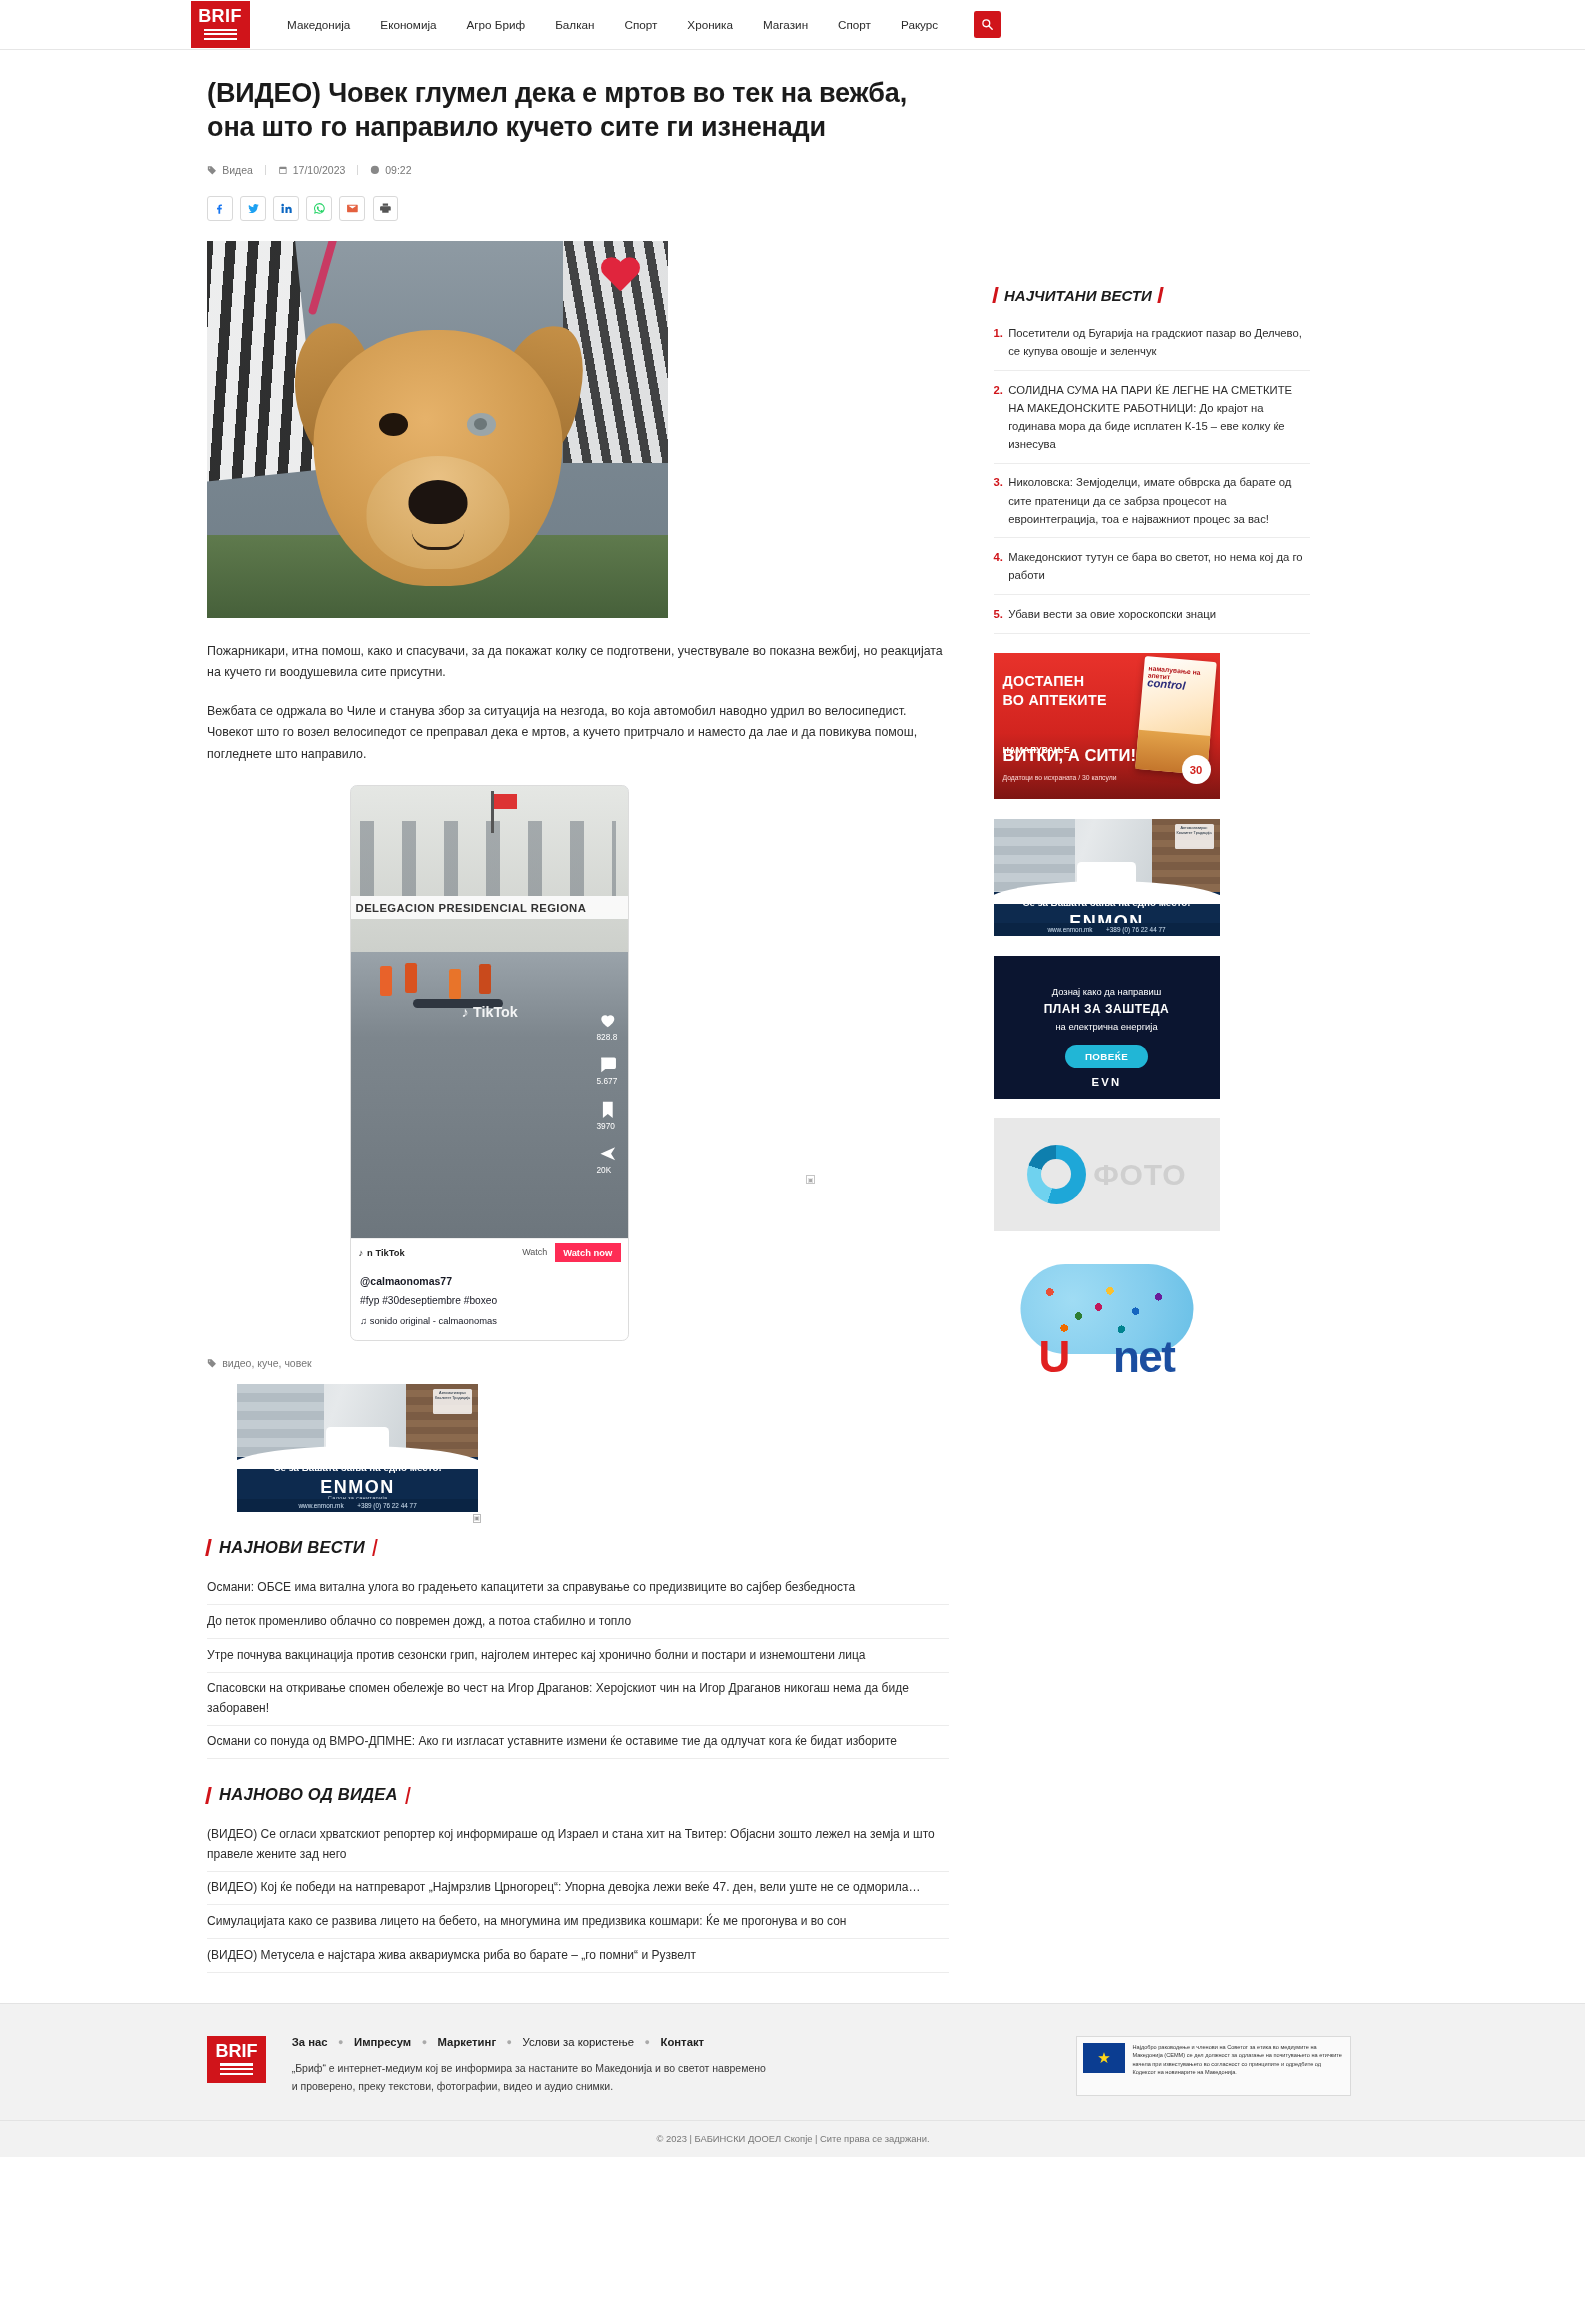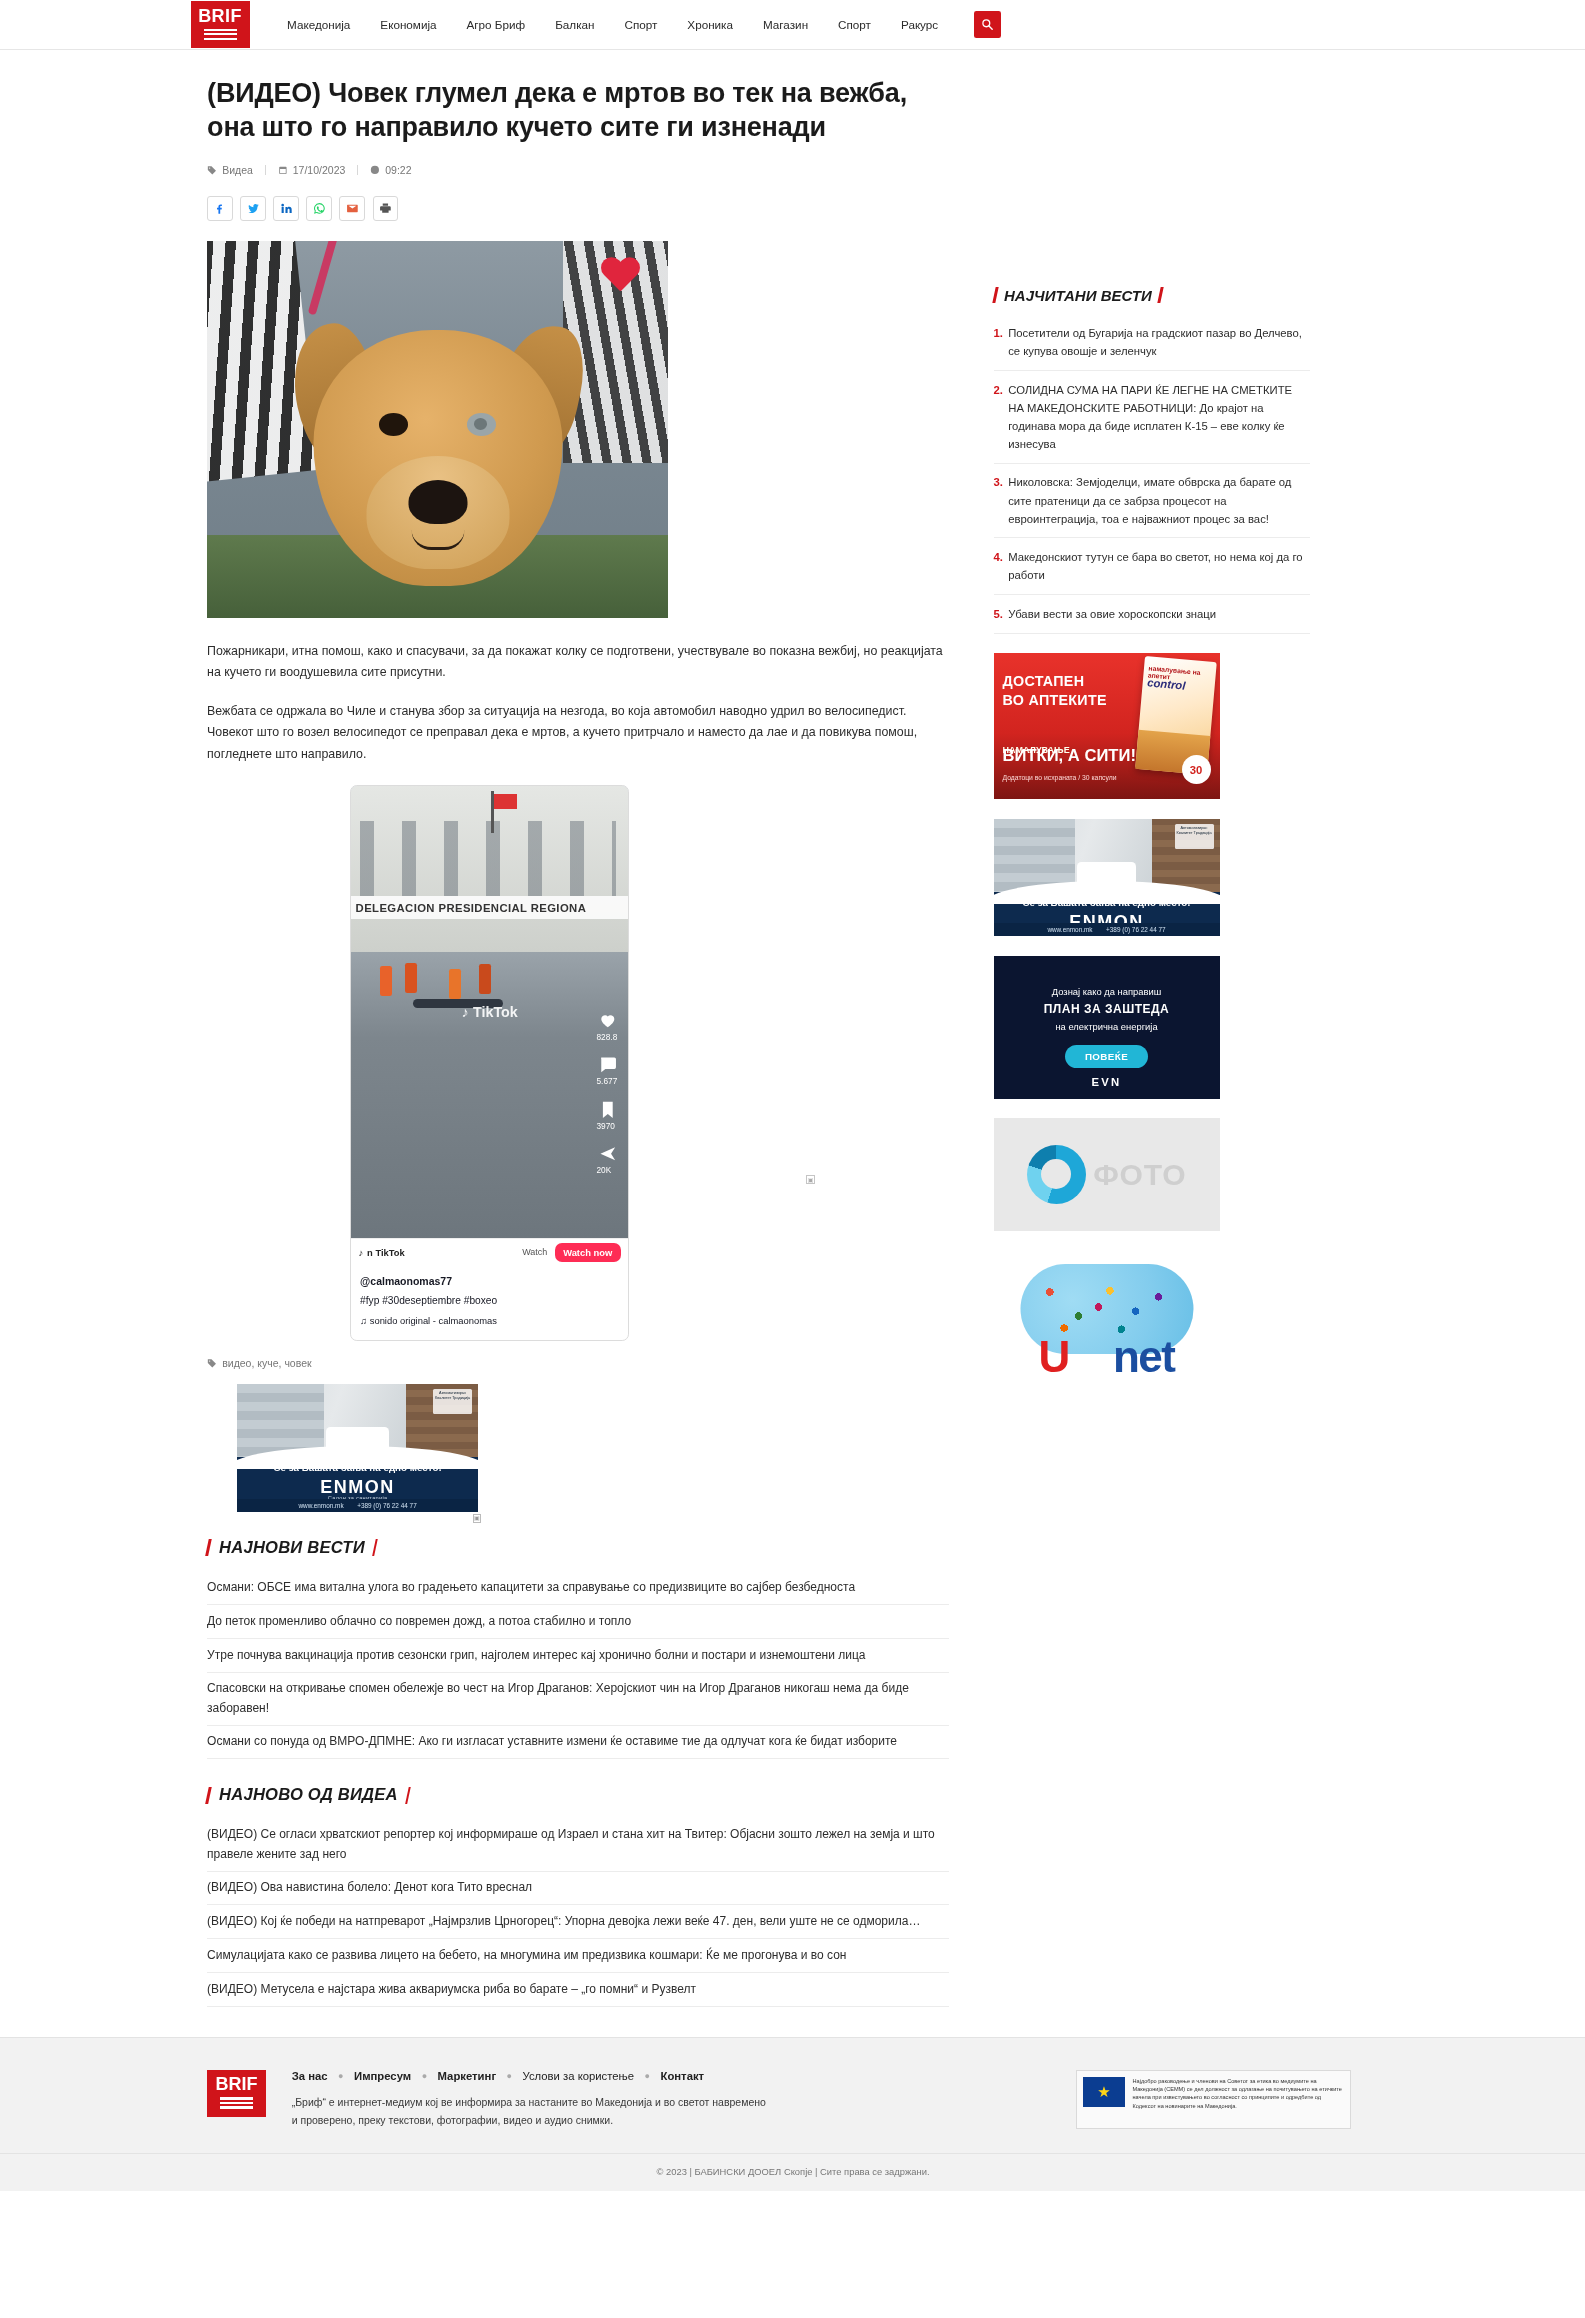--- a/index.html
+++ b/index.html
@@ -257,21 +257,21 @@
   .tt-right .ic { width: 22.6px; height: 22.6px; display:flex; align-items:center; justify-content:center; }
   .tt-right .ic svg { width: 19.6px; height: 19.6px; fill: #fff; }
   .tt-bar {
     height: 27px; display: flex; align-items: center; gap: 7.5px;
     padding: 0 7.5px; border-top: 0.8px solid #eee; background: #fff;
     font-size: 9.4px; color: #222;
   }
   .tt-bar .tt-name { display: flex; align-items: center; gap: 3.8px; font-weight: bold; }
   .tt-watch { margin-left: auto; color: #555; font-size: 9px; }
   .tt-watch-btn {
-    background: #fe2c55; color: #fff; border: none; border-radius: 7px;
+    background: #fe2c55; color: #fff; border: none; border-radius: 0;
     font-size: 9.4px; padding: 3.8px 8.3px; cursor: pointer; font-weight: bold;
   }
   .tt-caption { padding: 7.5px 9px 10.5px 9px; font-size: 10.2px; line-height: 1.55; color: #161823; }
   .tt-caption .handle { font-weight: bold; display: block; margin-bottom: 3.8px; font-size: 10.5px; }
   .tt-tags { color: #161823; display: block; margin-bottom: 4.5px; }
   .tt-music { color: #161823; font-size: 9.4px; margin-top: 40px; }
 
   .tags-row {
     display: flex; align-items: center; gap: 5.3px;
     font-size: 10.5px; color: #777; margin: 10.5px 0 15px 0;
@@ -730,21 +730,20 @@
       <li>Османи со понуда од ВМРО-ДПМНЕ: Ако ги изгласат уставните измени ќе оставиме тие да одлучат кога ќе бидат изборите</li>
     </ul>
 
     <div class="sec-head">
       <div class="bar"></div>
       <h3>НАЈНОВО ОД ВИДЕА</h3>
       <div class="bar2"></div>
     </div>
     <ul class="news-list">
       <li>(ВИДЕО) Се огласи хрватскиот репортер кој информираше од Израел и стана хит на Твитер: Објасни зошто лежел на земја и што правеле жените зад него</li>
-      <li>(ВИДЕО) Ова навистина болело: Денот кога Тито вреснал</li>
       <li>(ВИДЕО) Кој ќе победи на натпреварот „Најмрзлив Црногорец“: Упорна девојка лежи веќе 47. ден, вели уште не се одморила…</li>
       <li>Симулацијата како се развива лицето на бебето, на многумина им предизвика кошмари: Ќе ме прогонува и во сон</li>
       <li>(ВИДЕО) Метусела е најстара жива аквариумска риба во барате – „го помни“ и Рузвелт</li>
     </ul>
   </div>
 
   <div class="sidebar">
     <div class="side-head">
       <div class="bar"></div>
       <h3>НАЈЧИТАНИ ВЕСТИ</h3>

